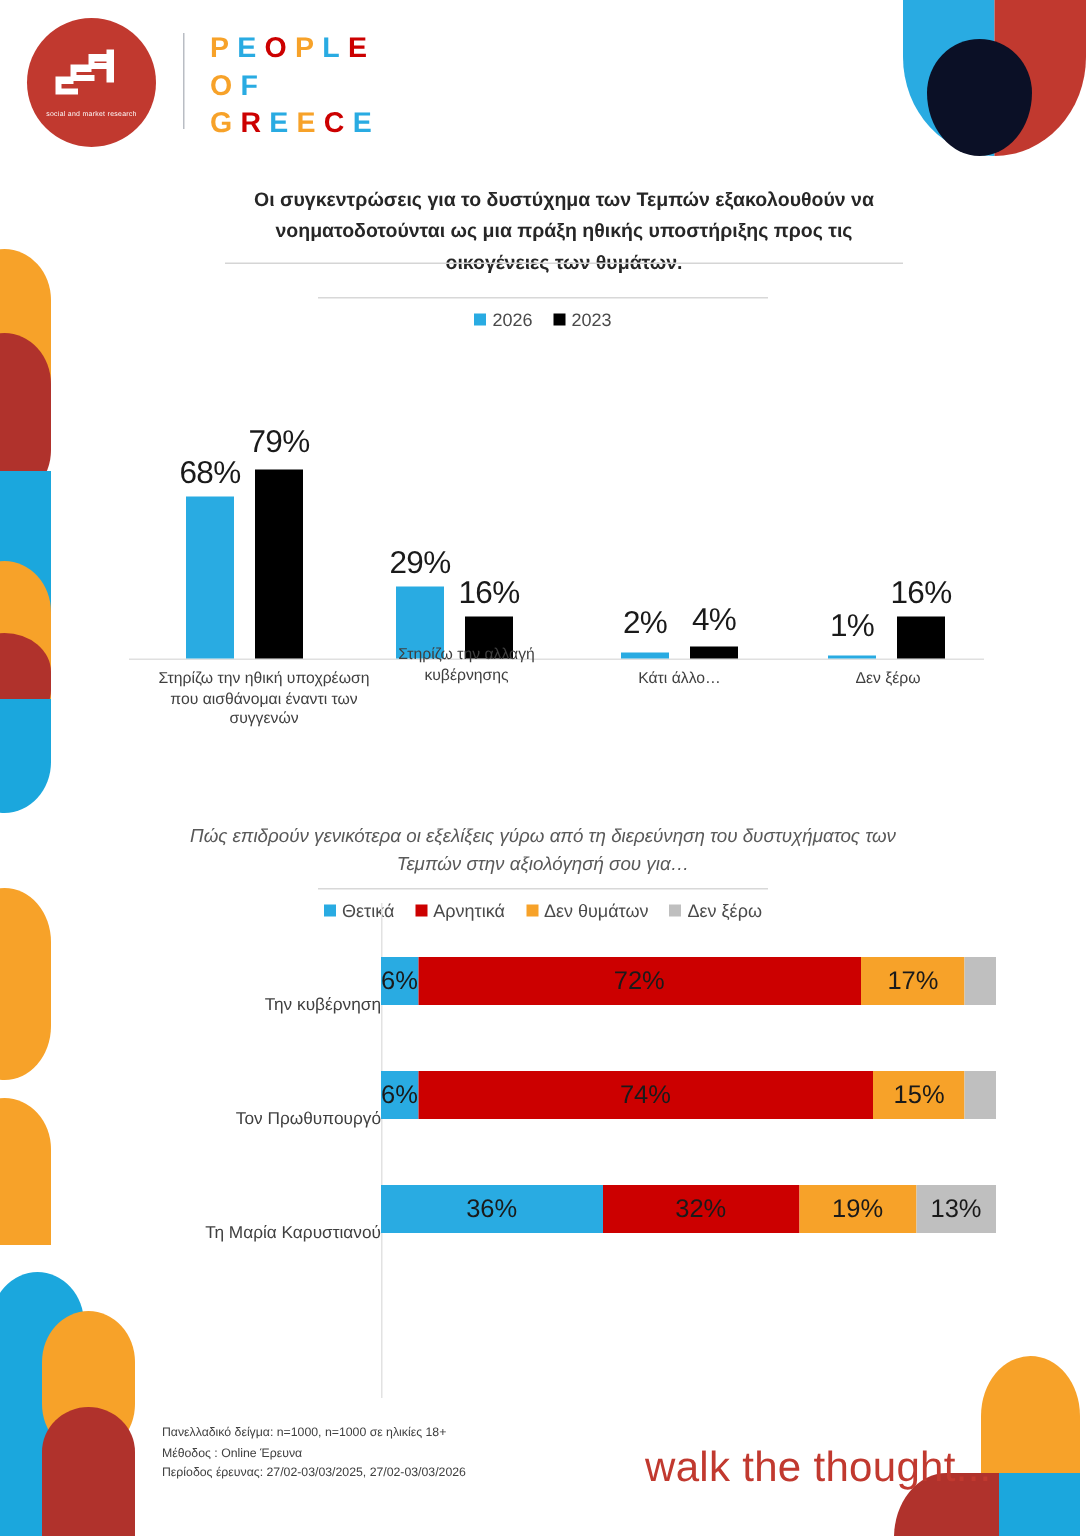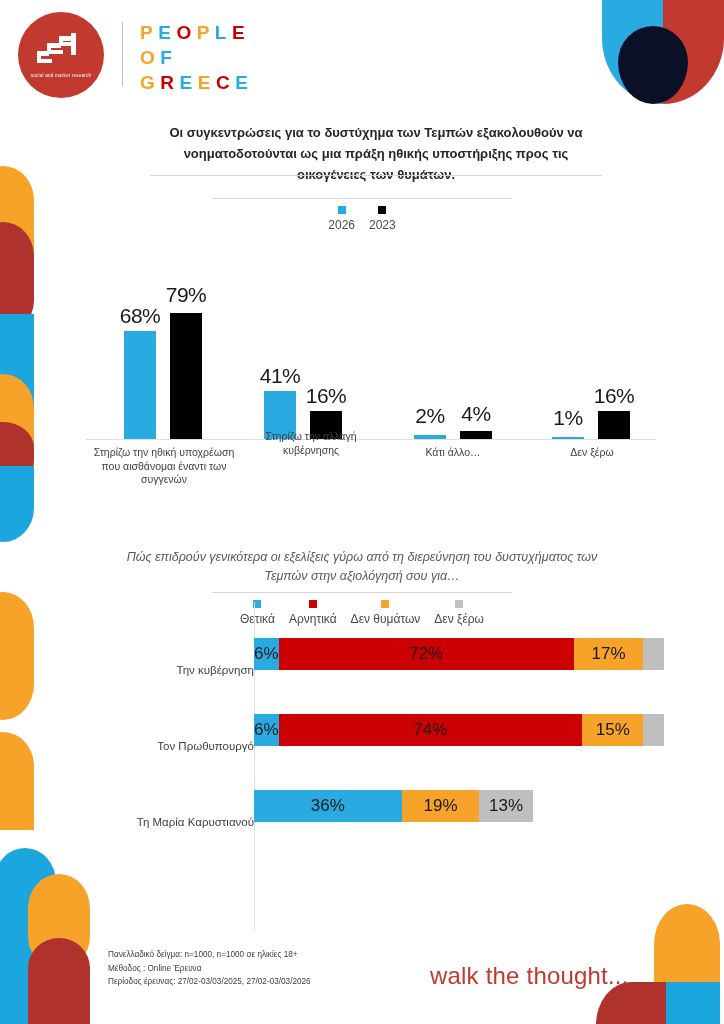--- a/index.html
+++ b/index.html
@@ -93,21 +93,21 @@
   #chart1 { position: absolute; left: 0; top: 192px; width: 724px; height: 330px; }
   .chart-title {
     text-align: center; font-size: 12.5px; font-style: italic;
     color: #595959; line-height: 19px;
   }
   .chart-rule { width: 300px; height: 1px; background: #d8d8d8; margin: 6px auto 0; }
   .legend {
     display: flex; justify-content: center; align-items: center;
     gap: 14px; margin-top: 7px;
   }
-  .legend-item { display: flex; align-items: center; gap: 4px; font-size: 12px; color: #4a4a4a; flex-direction: column; }
+  .legend-item { display: flex; align-items: center; gap: 4px; font-size: 12px; color: #4a4a4a; }
   .legend-swatch { width: 8px; height: 8px; display: inline-block; }
 
   #plot1 { position: absolute; left: 0; top: 88px; width: 724px; height: 160px; }
   .axis-line {
     position: absolute; left: 86px; top: 159px; width: 570px; height: 1px;
     background: #e0e0e0;
   }
   .grp { position: absolute; bottom: 1px; height: 159px; }
   .bar {
     position: absolute; bottom: 0; width: 32px;
@@ -147,21 +147,21 @@
   .vline {
     position: absolute; left: 254px; top: -26px; width: 1px;
     background: #e2e2e2;
   }
 
   
   #footer { position: absolute; left: 108px; top: 948px; }
   #footer div { font-size: 8.2px; color: #404040; line-height: 13.5px; }
   #slogan {
     position: absolute; left: 430px; top: 962px;
-    font-size: 24px; color: #C1392F; letter-spacing: .2px;
+    font-size: 28px; color: #C1392F; letter-spacing: .2px;
   }
 </style>
 </head>
 <body>
 
 <div class="deco" id="deco-topright">
   <div class="u-blue"></div>
   <div class="u-red"></div>
   <div class="u-dot"></div>
 </div>
@@ -240,39 +240,39 @@
     <div class="grp" style="left:118px;width:94px;">
       <div class="bar blue" style="left:6px;  height:108px;"></div>
       <div class="bar black" style="left:52px; height:126px;"></div>
       <div class="bar-label" style="left:-9px; top:24px;">68%</div>
       <div class="bar-label" style="left:37px; top:3px;">79%</div>
     </div>
 
     <div class="grp" style="left:258px;width:94px;">
       <div class="bar blue" style="left:6px;  height:48px;"></div>
       <div class="bar black" style="left:52px; height:28px;"></div>
-      <div class="bar-label" style="left:-9px; top:84px;">41%</div>
+      <div class="bar-label" style="left:-9px; top:84px;">29%</div>
       <div class="bar-label" style="left:37px; top:104px;">16%</div>
     </div>
 
     <div class="grp" style="left:408px;width:94px;">
       <div class="bar blue" style="left:6px;  height:4px;"></div>
       <div class="bar black" style="left:52px; height:8px;"></div>
       <div class="bar-label" style="left:-9px; top:124px;">2%</div>
       <div class="bar-label" style="left:37px; top:122px;">4%</div>
     </div>
 
     <div class="grp" style="left:546px;width:94px;">
       <div class="bar blue" style="left:6px;  height:2px;"></div>
       <div class="bar black" style="left:52px; height:28px;"></div>
       <div class="bar-label" style="left:-9px; top:126px;">1%</div>
       <div class="bar-label" style="left:37px; top:104px;">16%</div>
     </div>
 
-    <div class="cat-label" style="left:88px;  top:166px; width:152px;">Στηρίζω την ηθική υποχρέωση που αισθάνομαι έναντι των συγγενών</div>
+    <div class="cat-label" style="left:100px;  top:166px; width:152px;">Στηρίζω την ηθική υποχρέωση που αισθάνομαι έναντι των συγγενών</div>
     <div class="cat-label" style="left:238px; top:150px; width:146px;">Στηρίζω την αλλαγή κυβέρνησης</div>
     <div class="cat-label" style="left:388px; top:166px; width:130px;">Κάτι άλλο…</div>
     <div class="cat-label" style="left:524px; top:166px; width:136px;">Δεν ξέρω</div>
   </div>
 </div>
 
 <div id="chart2">
   <div class="chart-title" style="padding:0 110px;">Πώς επιδρούν γενικότερα οι εξελίξεις γύρω από τη διερεύνηση του δυστυχήματος των Τεμπών στην αξιολόγησή σου για…</div>
   <div class="chart-rule"></div>
   <div class="legend" style="">
@@ -333,20 +333,23 @@
       </div>
     </div>
 
 
     <div class="row2">
       <div class="row-label" style="right:470px;">Τη Μαρία Καρυστιανού</div>
       <div class="stack" style="width:410px;border-radius:11px;">
         <div class="seg pos" style="flex:0 0 36%">
             <span class="v">36%</span>
           </div>
+        <div class="seg neg" style="flex:0 0 32%">
+            <span class="v">32%</span>
+          </div>
         <div class="seg none" style="flex:0 0 19%">
             <span class="v">19%</span>
           </div>
         <div class="seg dk" style="flex:0 0 13%">
             <span class="v">13%</span>
           </div>
       </div>
     </div>
   </div>
 </div>

